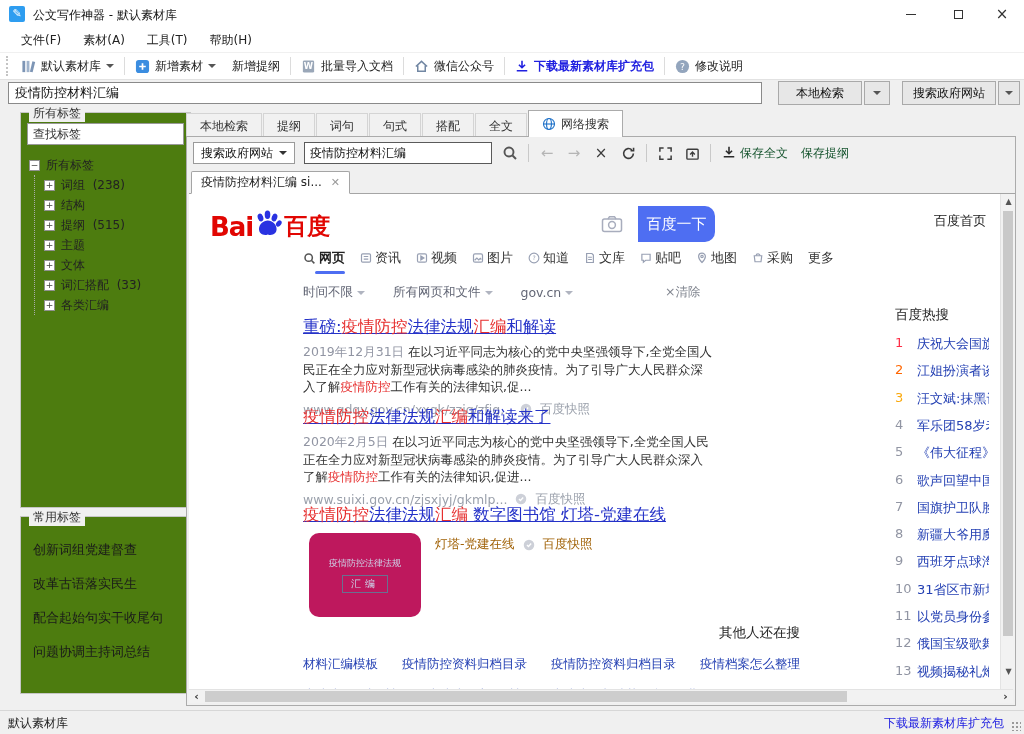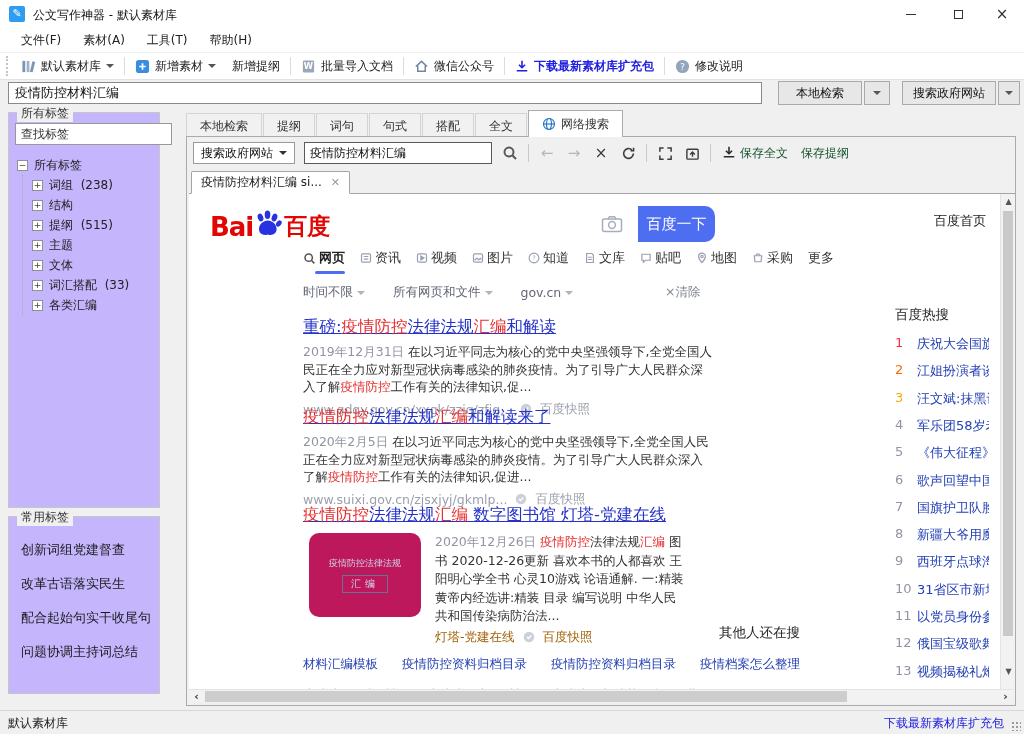--- a/index.html
+++ b/index.html
@@ -27,21 +27,21 @@
   .tsep{ width:1px; height:18px; background:#dcdcdc; margin:0 2px; }
   .caret{ width:0; height:0; border:4px solid transparent; border-top-color:#555; margin-top:4px; }
   
   .mainsearch{ position:absolute; left:8px; top:82px; width:754px; height:22px; border:1px solid #8a8a8a;
                background:#fff; font-size:13px; padding:0 6px; font-family:inherit; color:#111; }
   .pushbtn{ position:absolute; top:81px; height:24px; background:#e7e7e7; border:1px solid #a9a9a9;
             font-size:12px; color:#111; display:flex; align-items:center; justify-content:center; }
   #btn-local{ left:778px; width:84px; } #btn-local-dd{ left:864px; width:26px; }
   #btn-gov{ left:902px; width:94px; } #btn-gov-dd{ left:998px; width:22px; }
   
-  .grp{ position:absolute; left:8px; width:152px; border:1px solid #c6c6c6; background:#c4b5fd; }
+  .grp{ position:absolute; left:20px; width:171px; border:1px solid #c6c6c6; background:#4d7c0f; }
   #grp-all{ top:112px; height:396px; } #grp-common{ top:516px; height:178px; }
   .grp-title{ position:absolute; top:-8px; left:8px; background:#f0f0f0; padding:0 4px; font-size:12px; color:#333; }
   .findtags{ position:absolute; left:6px; top:10px; width:157px; height:22px; border:1px solid #999;
              background:#fff; font-size:12px; padding:0 5px; font-family:inherit; color:#333; }
   .tree{ position:absolute; left:8px; top:42px; right:4px; font-size:12px; }
   .trow{ display:flex; align-items:center; gap:6px; height:20px; white-space:nowrap; }
   .texp{ width:11px; height:11px; border:1px solid #919191; background:#fff; font-size:9px; line-height:9px;
          text-align:center; color:#444; flex:0 0 auto; }
   .tchildren{ margin-left:5px; border-left:1px dotted #aaa; padding-left:9px; }
   .tagrows{ position:absolute; left:12px; right:8px; top:24px; }
@@ -535,21 +535,20 @@
               </div>
             </div>
             <div class="result" style="top:310px">
               <div class="rtitle"><span class="hl">疫情防控</span><span class="">法律法规</span><span class="hl">汇编</span><span class=""> 数字图书馆 灯塔-党建在线</span></div>
               <div class="r3row">
                 <div class="rthumb">
                   <span class="c1">疫情防控法律法规</span>
                   <span class="c2">汇编</span>
                 </div>
                 <div class="r3col">
-                  <div class="rsnippet"><span class="date">2020年12月26日 </span><span class="hl">疫情防控</span><span class="">法律法规</span><span class="hl">汇编</span><span class=""> 图书 2020-12-26更新 喜欢本书的人都喜欢 王阳明心学全书 心灵10游戏 论语通解. 一:精装 黄帝内经选讲:精装 目录 编写说明 中华人民共和国传染病防治法...</span></div>
                   <div class="rsource">
                     <span>灯塔-党建在线</span>
                     <span style="display:inline-flex;align-items:center">
                       <svg width="12" height="12" viewBox="0 0 16 16">
                         <circle cx="8" cy="8" r="7" fill="#cdd0d8"></circle>
                         <path d="M5.3 8l2 2 3.6-4" stroke="#fff" stroke-width="1.8" fill="none"></path>
                       </svg>
                     </span>
                     <span>百度快照</span>
                   </div>

